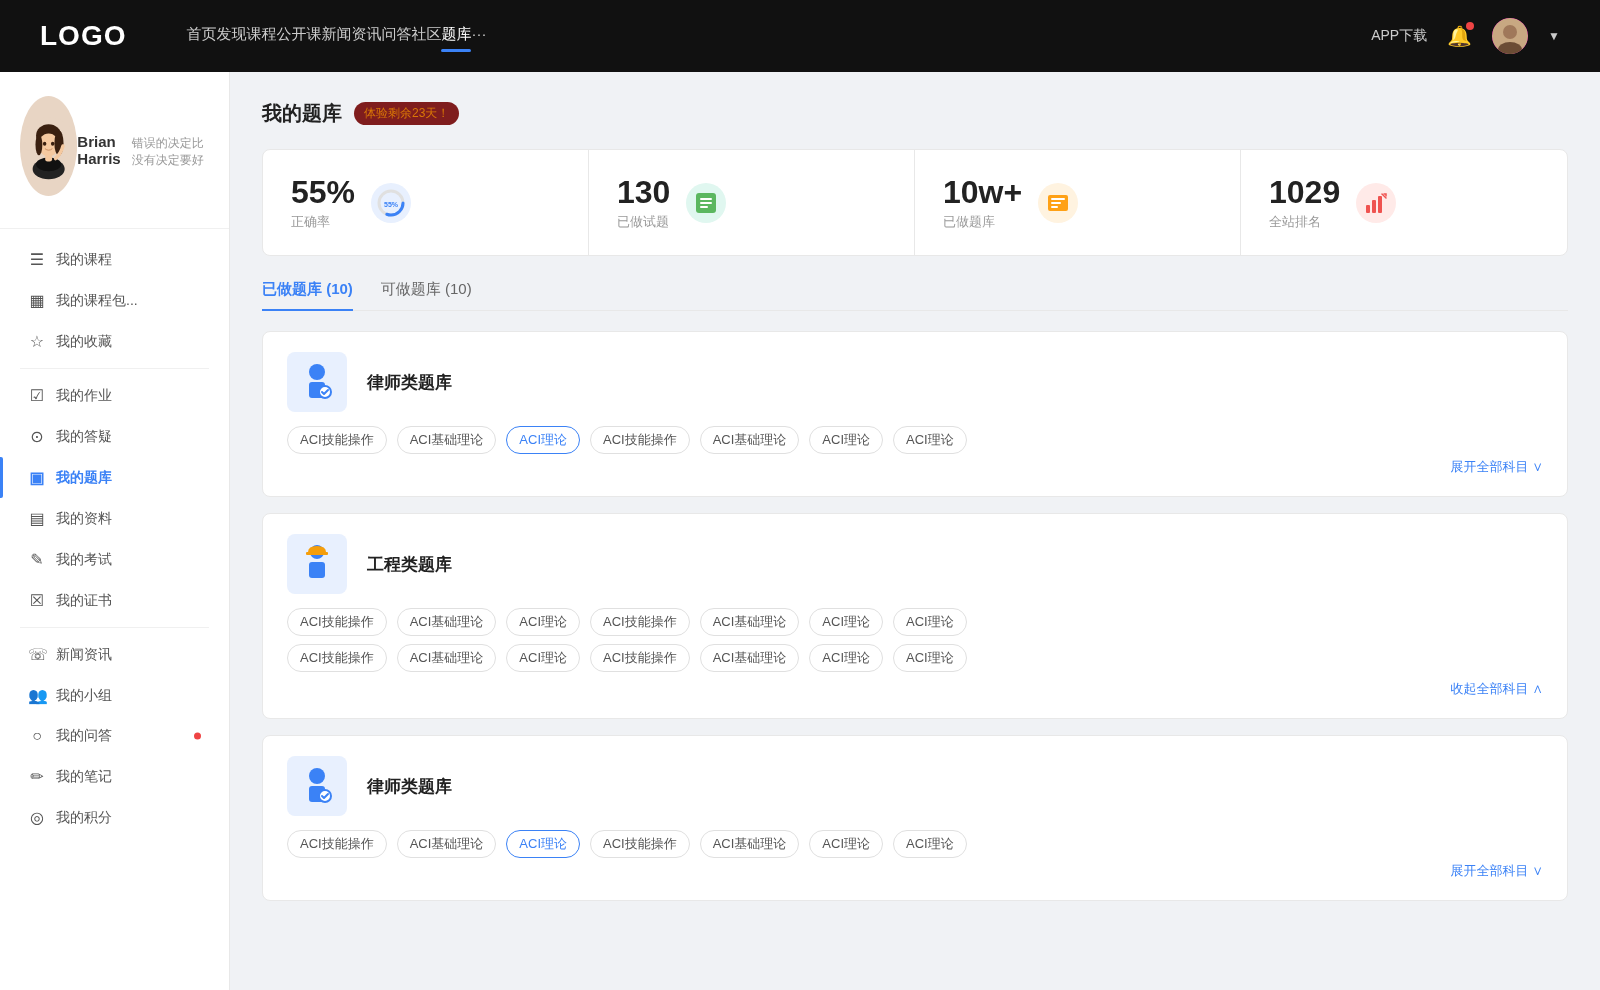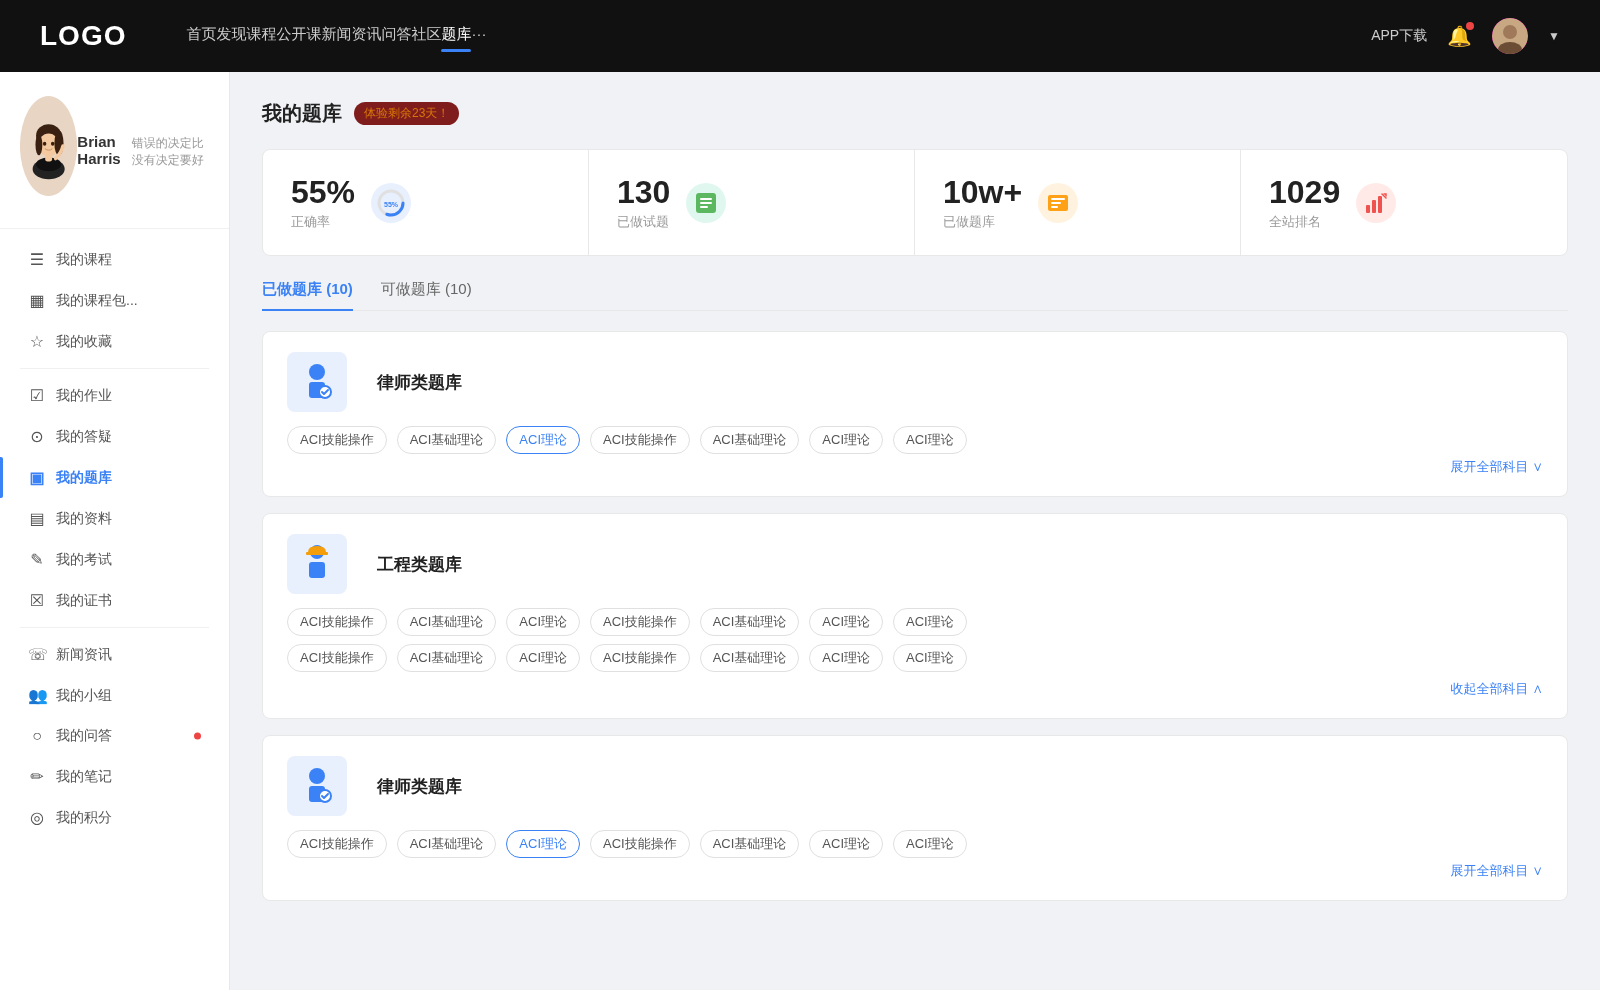--- a/index.html
+++ b/index.html
@@ -59,21 +59,21 @@
     .stat-icon-orange { background: #fff3e0; }
     .stat-icon-red { background: #ffeae8; }
 
     
     .tabs { display: flex; gap: 28px; margin-bottom: 20px; border-bottom: 1px solid #e8e8e8; padding-bottom: 0; }
     .tab { font-size: 15px; color: #666; cursor: pointer; padding-bottom: 10px; border-bottom: 2px solid transparent; margin-bottom: -1px; }
     .tab.active { color: #3b82f6; font-weight: 600; border-bottom-color: #3b82f6; }
 
     
     .bank-card { background: #fff; border-radius: 8px; border: 1px solid #e8e8e8; padding: 20px 24px; margin-bottom: 16px; }
-    .bank-card-header { display: flex; align-items: center; gap: 30px; margin-bottom: 14px; }
+    .bank-card-header { display: flex; align-items: center; gap: 20px; margin-bottom: 14px; }
     .bank-card-icon { width: 60px; height: 60px; background: #e8f0fe; border-radius: 8px; display: flex; align-items: center; justify-content: center; flex-shrink: 0; }
     .bank-card-title { font-size: 17px; font-weight: 600; color: #222; }
     .bank-card-tags { display: flex; gap: 10px; flex-wrap: wrap; align-items: center; }
     .tag { font-size: 13px; color: #555; padding: 4px 12px; border: 1px solid #e0e0e0; border-radius: 14px; cursor: pointer; background: #fff; }
     .tag.active { border-color: #3b82f6; color: #3b82f6; background: #fff; }
     .bank-card-tags-row { display: flex; gap: 10px; flex-wrap: wrap; margin-bottom: 8px; }
     .expand-link { text-align: right; color: #3b82f6; font-size: 13px; cursor: pointer; margin-top: 4px; }
     .collapse-link { text-align: right; color: #3b82f6; font-size: 13px; cursor: pointer; margin-top: 8px; }
   </style>
 </head>

